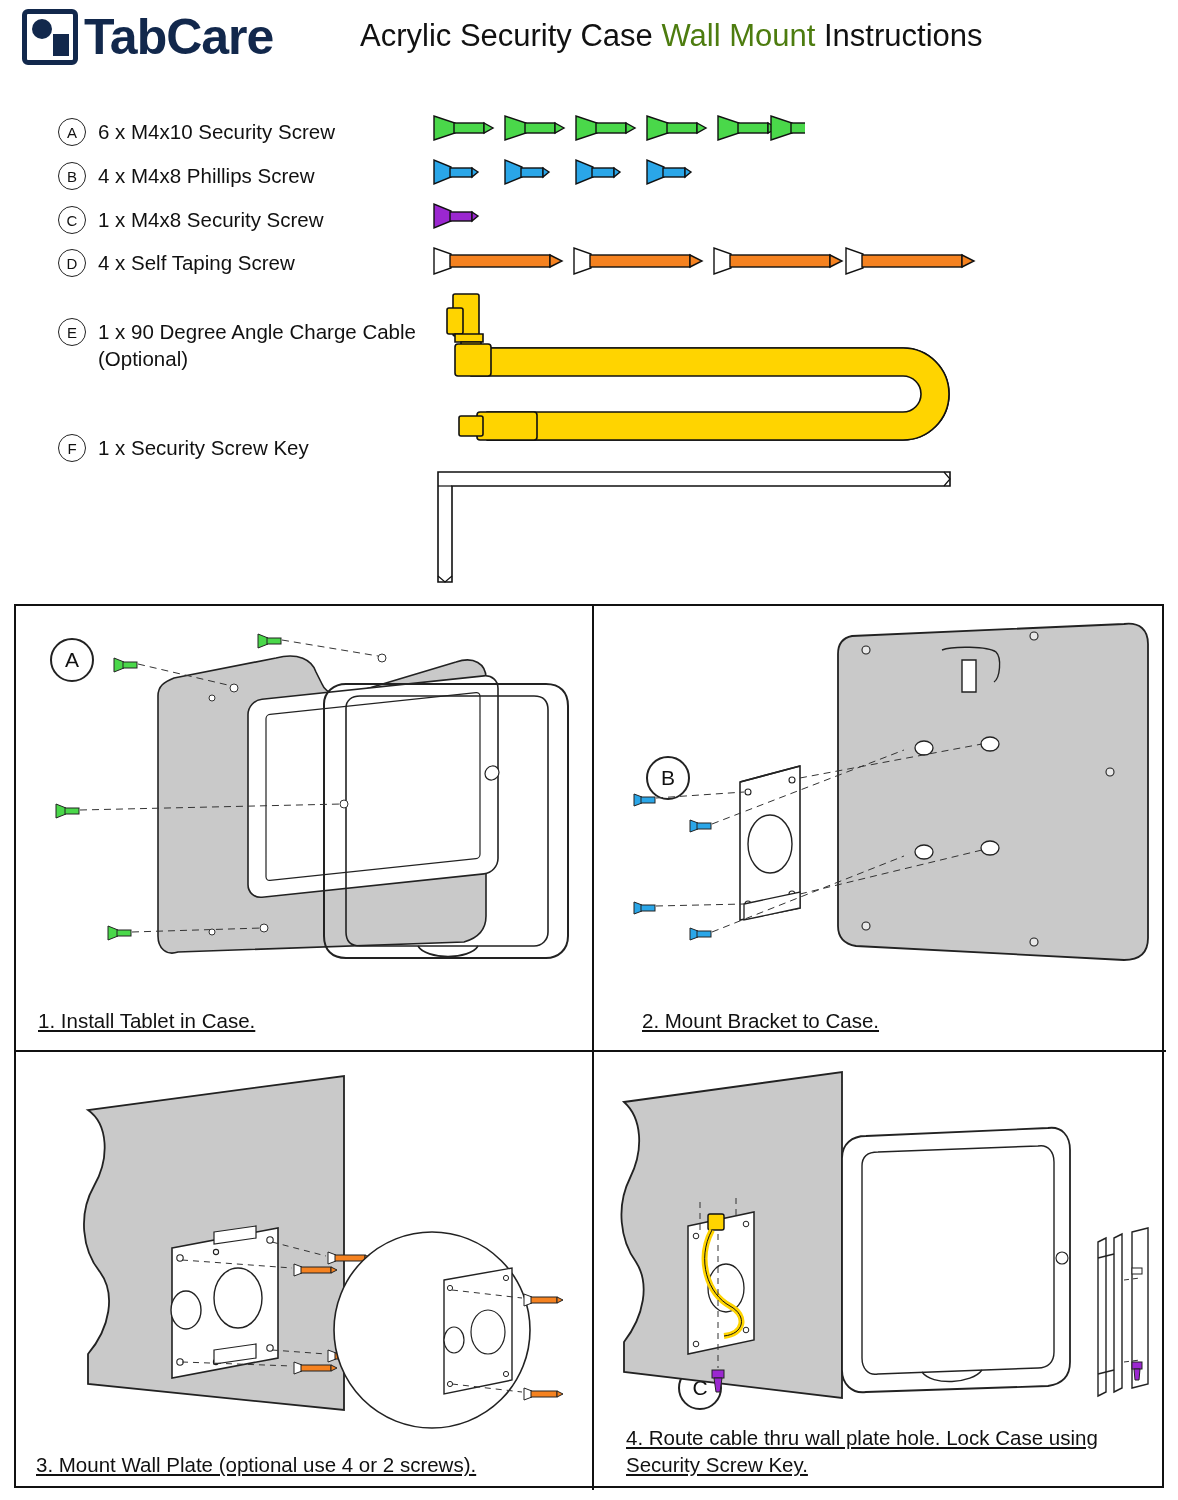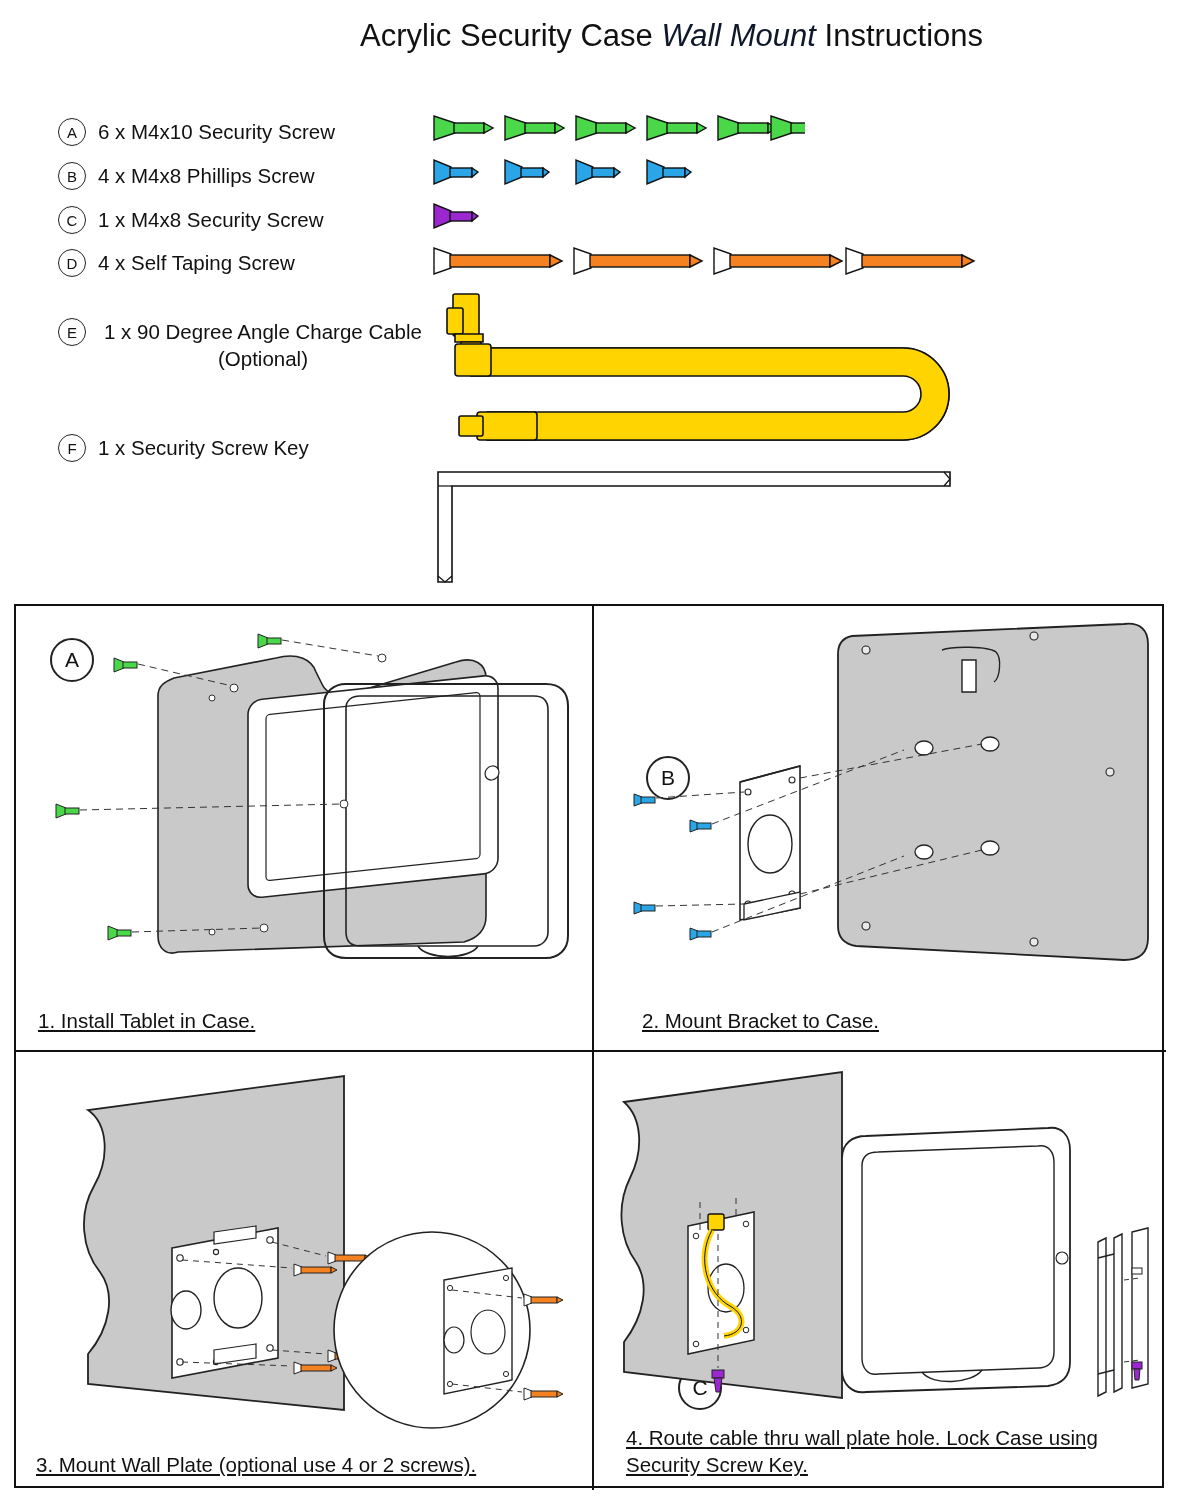--- a/index.html
+++ b/index.html
@@ -6,28 +6,28 @@
   body{width:1178px;height:1500px;font-family:"Liberation Sans",sans-serif;color:#111;position:relative;overflow:hidden;}
 
   
   .header{position:absolute;left:0;top:0;width:1178px;height:82px;}
   .logo-wrap{position:absolute;left:22px;top:8px;display:flex;align-items:center;}
   .logo-mark{width:56px;height:56px;border:5px solid #12284c;border-radius:6px;position:relative;box-sizing:border-box;}
   .logo-mark:before{content:"";position:absolute;left:5px;top:5px;width:20px;height:20px;background:#12284c;border-radius:50%;}
   .logo-mark:after{content:"";position:absolute;right:4px;bottom:4px;width:16px;height:22px;background:#12284c;}
   .logo-text{font-size:50px;font-weight:bold;color:#12284c;margin-left:6px;letter-spacing:-1px;font-family:"Liberation Sans",sans-serif;}
   .title{position:absolute;left:360px;top:18px;font-size:31px;color:#111;white-space:nowrap;}
-  .title .red{color:#0f172a;font-style:italic;}
+  .title .red{color:#4d7c0f;}
 
   
   .parts{position:absolute;left:0;top:96px;width:1178px;height:500px;}
   .part-row{position:absolute;display:flex;align-items:flex-start;}
   .bubble{width:26px;height:26px;border:1.6px solid #222;border-radius:50%;display:flex;align-items:center;justify-content:center;font-size:15px;line-height:1;flex:none;}
   .part-label{margin-left:12px;font-size:20.5px;line-height:27px;color:#111;white-space:nowrap;}
-  .part-label.two{white-space:normal;width:330px;text-align:center;}
+  .part-label.two{white-space:normal;width:330px;}
 
   svg{display:block;}
 
   
   .panels{position:absolute;left:14px;top:604px;width:1150px;height:884px;border:2px solid #111;box-sizing:border-box;}
   .vline{position:absolute;left:576px;top:0;width:2px;height:884px;background:#111;}
   .hline{position:absolute;left:0;top:444px;width:1150px;height:2px;background:#111;}
   .panel{position:absolute;box-sizing:border-box;}
   .p1{left:0;top:0;width:576px;height:444px;}
   .p2{left:578px;top:0;width:572px;height:444px;}
@@ -37,20 +37,24 @@
   .p1 .cap{left:22px;bottom:16px;}
   .p2 .cap{left:48px;bottom:16px;}
   .p3 .cap{left:20px;bottom:10px;}
   .p4 .cap{left:32px;bottom:10px;width:520px;}
   .cbubble{position:absolute;width:40px;height:40px;border:2px solid #222;border-radius:50%;display:flex;align-items:center;justify-content:center;font-size:21px;background:#fff;}
 </style>
 </head>
 <body>
 
 <div class="header">
+  <div class="logo-wrap">
+    <div class="logo-mark"></div>
+    <div class="logo-text">TabCare</div>
+  </div>
   <div class="title">
     <span>Acrylic Security Case </span><span class="red">Wall Mount</span><span> Instructions</span>
   </div>
 </div>
 
 <div class="parts">
 
   <div class="part-row" style="left:58px;top:22px;">
     <div class="bubble">A</div>
     <div class="part-label">6 x M4x10 Security Screw</div>

